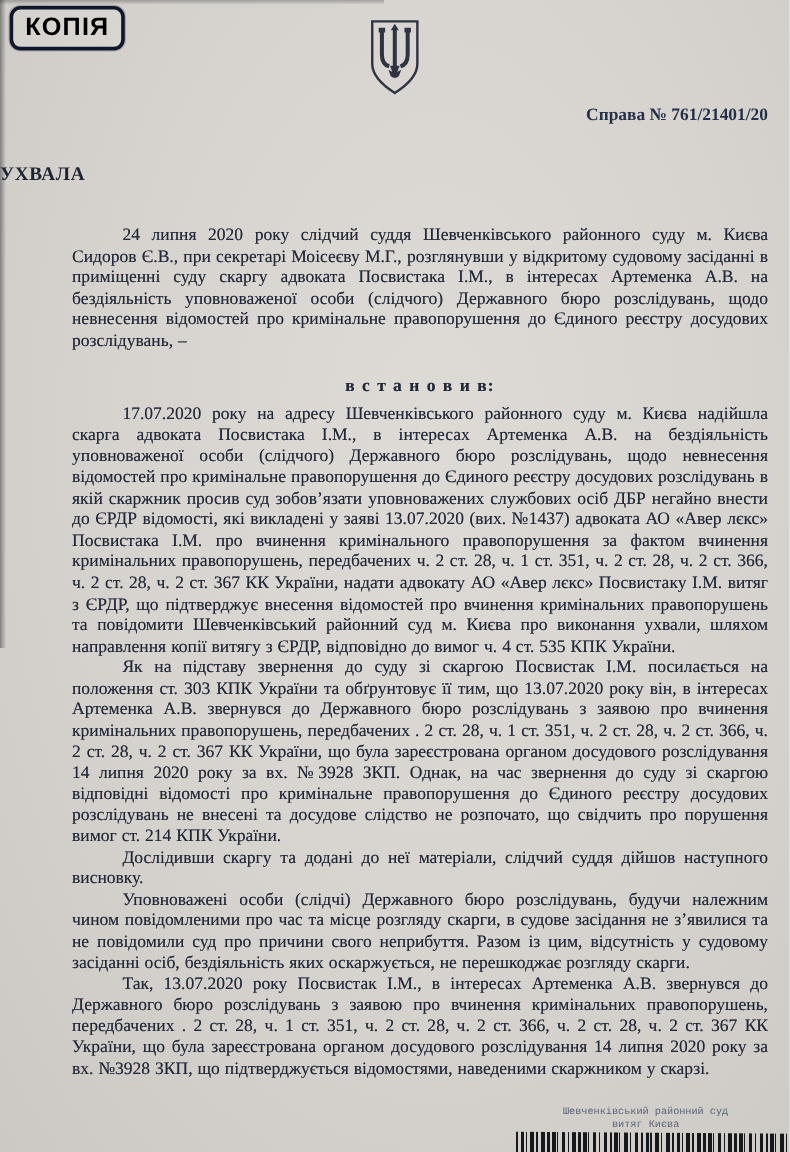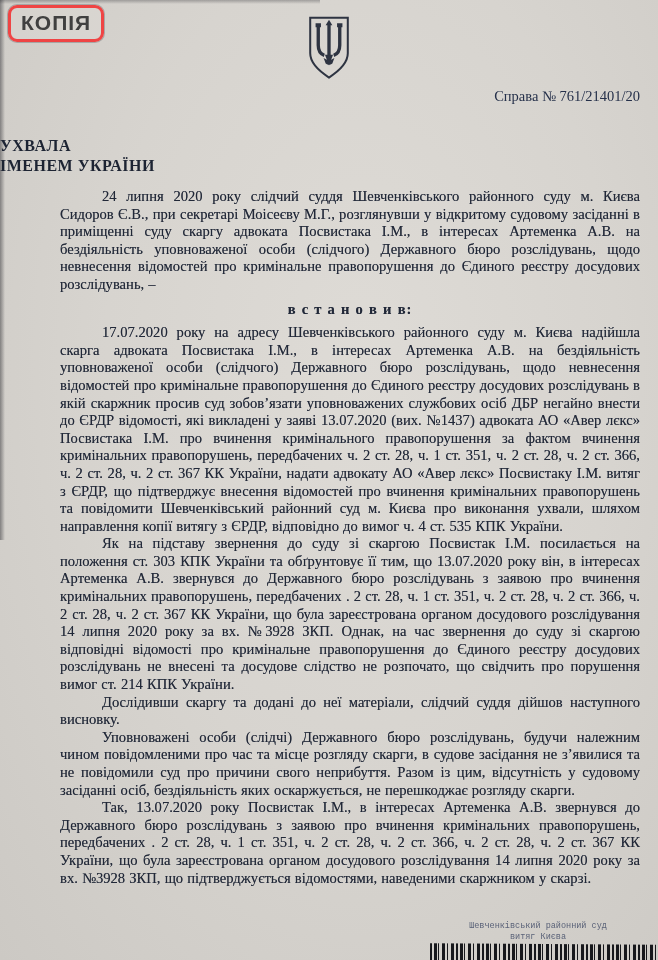--- a/index.html
+++ b/index.html
@@ -17,56 +17,57 @@
     pointer-events: none;
   }
   .scan-edge-top {
     position: absolute; left: 0; top: 0; width: 320px; height: 4px;
     background: linear-gradient(180deg, rgba(32,32,38,.30), rgba(32,32,38,0));
     pointer-events: none;
   }
   .copy-stamp {
     position: absolute; left: 8px; top: 5px;
     padding: 3px 10px 4px;
-    border: 3px solid #ef4444;
+    border: 3px solid #0f172a;
     border-radius: 9px;
     box-shadow: 0 0 0 1px rgba(90,90,95,.35);
     font-family: "Liberation Sans", "DejaVu Sans", sans-serif;
     font-weight: bold; font-size: 21px; letter-spacing: 1px;
-    color: #404040;
+    color: #000000;
     background: rgba(230,228,224,.25);
   }
   .emblem {
     position: absolute; left: 50%; top: 8px; transform: translateX(-50%);
   }
   .case-numbers {
     position: absolute; right: 18px; top: 86px;
     text-align: right;
     font-size: 14.5px; line-height: 20px;
     color: #25304a;
+    font-weight: bold;
   }
   .doc-title {
     position: absolute; left: 0; right: 0; top: 136px;
     font-weight: bold; font-size: 16px; line-height: 20px;
     color: #1d2433;
     letter-spacing: .5px;
   }
   .main-text {
     position: absolute; left: 60px; right: 18px; top: 188px;
     font-size: 14.6px; line-height: 17.6px;
     color: #212838;
     text-align: justify;
     word-spacing: .5px;
     text-shadow: 0 0 .4px rgba(33,40,56,.55);
   }
   .main-text p { margin: 0; text-indent: 42px; }
   .established {
     text-align: center; text-indent: 0 !important;
     font-weight: bold; letter-spacing: 1px;
-    margin: 7px 0 6px !important;
+    margin: 20px 0 6px !important;
   }
   .court-stamp {
     position: absolute; left: 432px; top: 921px; width: 212px;
     text-align: center;
     font-family: Liberation Mono, monospace;
     font-size: 8.5px; line-height: 10.5px;
     color: #5a6278;
   }
   .barcode {
     position: absolute; left: 430px; top: 944px; width: 228px; height: 20px;
@@ -104,21 +105,20 @@
     <path d="M27 63 q8 6 16 0 l-3 8 q-5 4 -10 0 z" fill="#2e3442"></path>
   </svg>
 </div>
 
 <div class="case-numbers">
   <div>Справа № 761/21401/20</div>
 </div>
 
 <div class="doc-title">
   <div>УХВАЛА</div>
-  <div>ІМЕНЕМ УКРАЇНИ</div>
 </div>
 
 <div class="main-text">
   <p>24 липня 2020 року слідчий суддя Шевченківського районного суду м. Києва Сидоров Є.В., при секретарі Моісеєву М.Г., розглянувши у відкритому судовому засіданні в приміщенні суду скаргу адвоката Посвистака І.М., в інтересах Артеменка А.В. на бездіяльність уповноваженої особи (слідчого) Державного бюро розслідувань, щодо невнесення відомостей про кримінальне правопорушення до Єдиного реєстру досудових розслідувань, –</p>
   <p class="established">в с т а н о в и в:</p>
   <p>17.07.2020 року на адресу Шевченківського районного суду м. Києва надійшла скарга адвоката Посвистака І.М., в інтересах Артеменка А.В. на бездіяльність уповноваженої особи (слідчого) Державного бюро розслідувань, щодо невнесення відомостей про кримінальне правопорушення до Єдиного реєстру досудових розслідувань в якій скаржник просив суд зобов’язати уповноважених службових осіб ДБР негайно внести до ЄРДР відомості, які викладені у заяві 13.07.2020 (вих. №1437) адвоката АО «Авер лєкс» Посвистака І.М. про вчинення кримінального правопорушення за фактом вчинення кримінальних правопорушень, передбачених ч. 2 ст. 28, ч. 1 ст. 351, ч. 2 ст. 28, ч. 2 ст. 366, ч. 2 ст. 28, ч. 2 ст. 367 КК України, надати адвокату АО «Авер лєкс» Посвистаку І.М. витяг з ЄРДР, що підтверджує внесення відомостей про вчинення кримінальних правопорушень та повідомити Шевченківський районний суд м. Києва про виконання ухвали, шляхом направлення копії витягу з ЄРДР, відповідно до вимог ч. 4 ст. 535 КПК України.</p>
   <p>Як на підставу звернення до суду зі скаргою Посвистак І.М. посилається на положення ст. 303 КПК України та обґрунтовує її тим, що 13.07.2020 року він, в інтересах Артеменка А.В. звернувся до Державного бюро розслідувань з заявою про вчинення кримінальних правопорушень, передбачених . 2 ст. 28, ч. 1 ст. 351, ч. 2 ст. 28, ч. 2 ст. 366, ч. 2 ст. 28, ч. 2 ст. 367 КК України, що була зареєстрована органом досудового розслідування 14 липня 2020 року за вх. №3928 ЗКП. Однак, на час звернення до суду зі скаргою відповідні відомості про кримінальне правопорушення до Єдиного реєстру досудових розслідувань не внесені та досудове слідство не розпочато, що свідчить про порушення вимог ст. 214 КПК України.</p>
   <p>Дослідивши скаргу та додані до неї матеріали, слідчий суддя дійшов наступного висновку.</p>
   <p>Уповноважені особи (слідчі) Державного бюро розслідувань, будучи належним чином повідомленими про час та місце розгляду скарги, в судове засідання не з’явилися та не повідомили суд про причини свого неприбуття. Разом із цим, відсутність у судовому засіданні осіб, бездіяльність яких оскаржується, не перешкоджає розгляду скарги.</p>
   <p>Так, 13.07.2020 року Посвистак І.М., в інтересах Артеменка А.В. звернувся до Державного бюро розслідувань з заявою про вчинення кримінальних правопорушень, передбачених . 2 ст. 28, ч. 1 ст. 351, ч. 2 ст. 28, ч. 2 ст. 366, ч. 2 ст. 28, ч. 2 ст. 367 КК України, що була зареєстрована органом досудового розслідування 14 липня 2020 року за вх. №3928 ЗКП, що підтверджується відомостями, наведеними скаржником у скарзі.</p>

